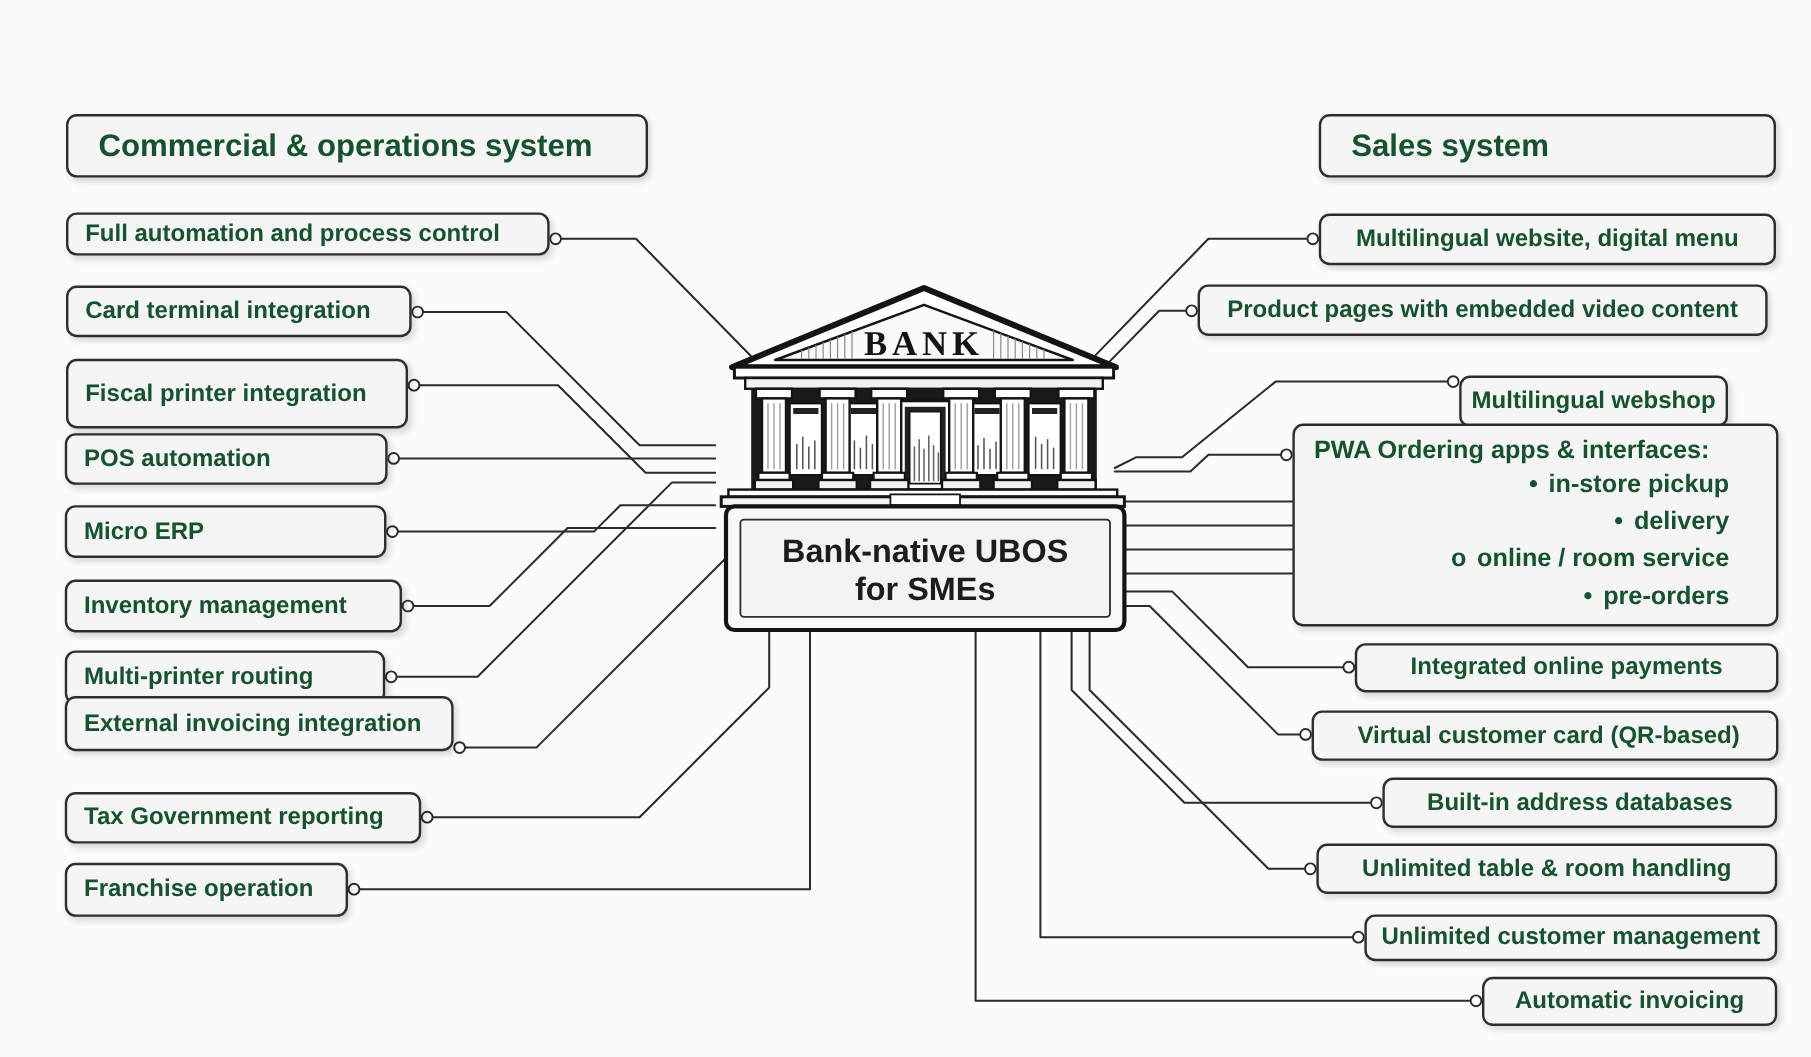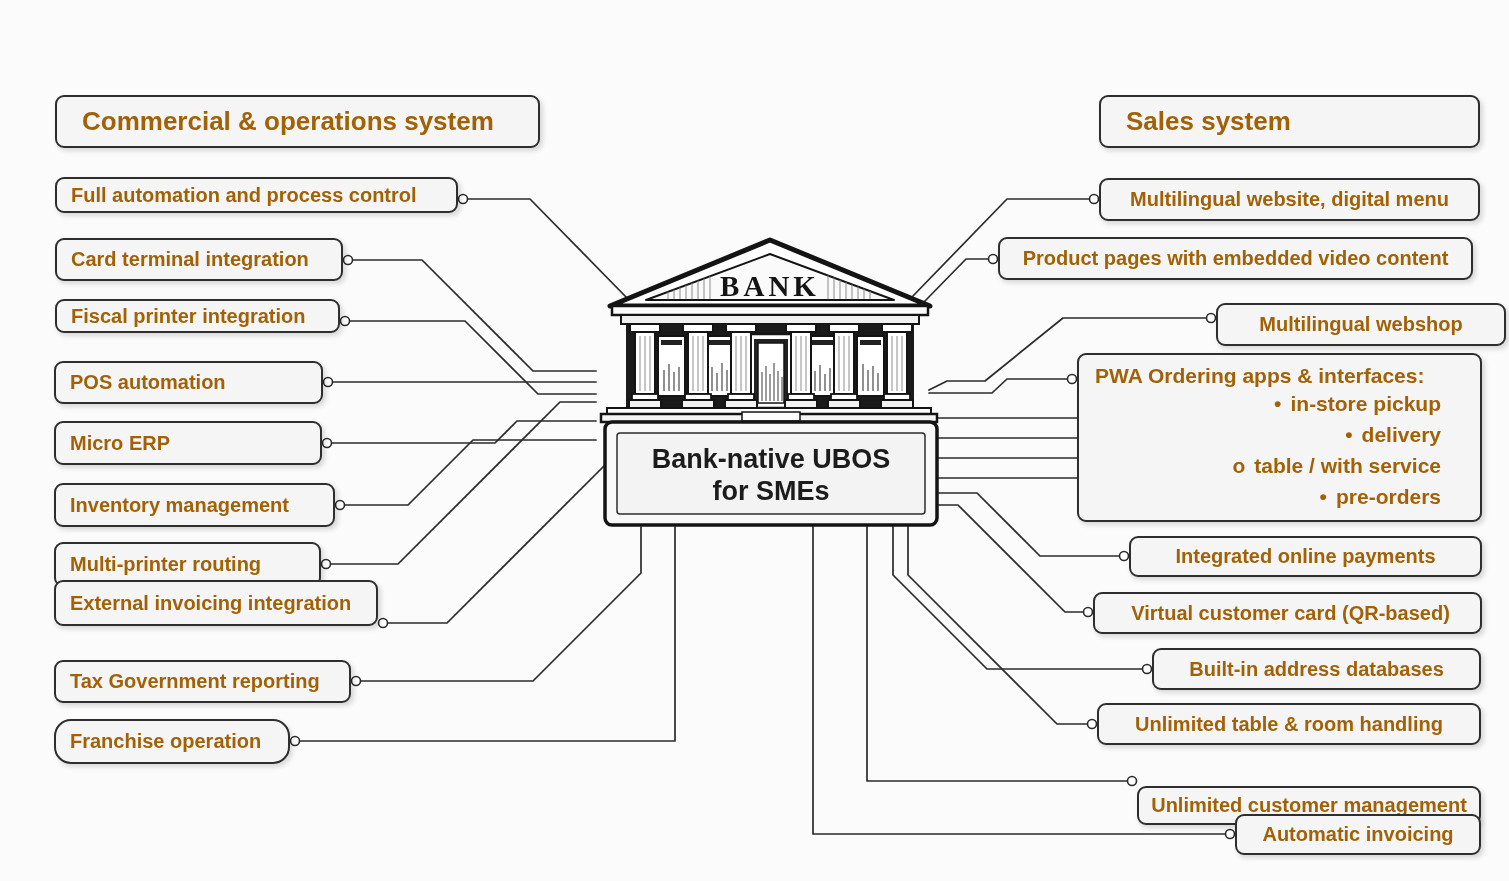--- a/index.html
+++ b/index.html
@@ -6,21 +6,21 @@
   .stage{
     position:relative;width:1509px;height:881px;overflow:hidden;
     background:#fbfbfb;font-family:"Liberation Sans",sans-serif;
   }
   .stage svg{position:absolute;left:0;top:0;}
   .node{
     position:absolute;box-sizing:border-box;
     background:#f5f5f5;border:2px solid #2e2e2e;border-radius:9px;
     box-shadow:2.5px 3px 5px rgba(0,0,0,0.14);
     display:flex;align-items:center;
-    color:#a16207;font-size:20px;font-weight:700;
+    color:#14532d;font-size:20px;font-weight:700;
     padding:0 14px;white-space:nowrap;z-index:3;
   }
   .node.right-node{justify-content:center;}
   .node.header{font-size:26px;padding:0 25px;}
   .node.pwa{
     flex-direction:column;align-items:stretch;justify-content:flex-start;
     padding:9px 27px 8px 16px;white-space:nowrap;
   }
   .pwa-title{font-size:21px;font-weight:700;text-align:left;}
   .pwa-line{text-align:right;padding-right:12px;line-height:31px;font-size:21px;}
@@ -203,39 +203,39 @@
       <rect x="617" y="433" width="308" height="81" rx="3" fill="#f3f3f3" stroke="#2c2c2c" stroke-width="1.5"></rect>
       <text x="771" y="468" text-anchor="middle" fill="#1c1c1c" font-family="Liberation Sans, sans-serif" font-size="27" font-weight="bold">Bank-native UBOS</text>
       <text x="771" y="500" text-anchor="middle" fill="#1c1c1c" font-family="Liberation Sans, sans-serif" font-size="27" font-weight="bold">for SMEs</text>
     </g>
   </svg>
 
   <div id="nodes">
       <div class="node header" style="left: 55px; top: 95px; width: 485px; height: 53px;">Commercial &amp; operations system</div>
       <div class="node left-node" style="left: 55px; top: 177px; width: 403px; height: 36px;">Full automation and process control</div>
       <div class="node left-node" style="left: 55px; top: 238px; width: 288px; height: 43px;">Card terminal integration</div>
-      <div class="node left-node" style="left: 55px; top: 299px; width: 285px; height: 34px;">Fiscal printer integration</div>
+      <div class="node left-node" style="left: 55px; top: 299px; width: 285px; height: 58px;">Fiscal printer integration</div>
       <div class="node left-node" style="left: 54px; top: 361px; width: 269px; height: 43px;">POS automation</div>
       <div class="node left-node" style="left: 54px; top: 421px; width: 268px; height: 44px;">Micro ERP</div>
       <div class="node left-node" style="left: 54px; top: 483px; width: 281px; height: 44px;">Inventory management</div>
       <div class="node left-node" style="left: 54px; top: 542px; width: 267px; height: 45px;">Multi-printer routing</div>
       <div class="node left-node" style="left: 54px; top: 580px; width: 324px; height: 46px;">External invoicing integration</div>
       <div class="node left-node" style="left: 54px; top: 660px; width: 297px; height: 43px;">Tax Government reporting</div>
-      <div class="node left-node" style="left: 54px; top: 719px; width: 236px; height: 45px; border-radius: 17px;">Franchise operation</div>
+      <div class="node left-node" style="left: 54px; top: 719px; width: 236px; height: 45px;">Franchise operation</div>
       <div class="node header" style="left: 1099px; top: 95px; width: 381px; height: 53px;">Sales system</div>
       <div class="node right-node" style="left: 1099px; top: 178px; width: 381px; height: 43px;">Multilingual website, digital menu</div>
       <div class="node right-node" style="left: 998px; top: 237px; width: 475px; height: 43px;">Product pages with embedded video content</div>
-      <div class="node right-node" style="left: 1216px; top: 303px; width: 290px; height: 43px;">Multilingual webshop</div>
+      <div class="node right-node" style="left: 1216px; top: 313px; width: 224px; height: 43px;">Multilingual webshop</div>
       <div class="node pwa" style="left: 1077px; top: 353px; width: 405px; height: 169px;">
         <div class="pwa-title">PWA Ordering apps &amp; interfaces:</div>
         <div class="pwa-line"><span class="marker">•</span><span>in-store pickup</span></div>
         <div class="pwa-line"><span class="marker">•</span><span>delivery</span></div>
-        <div class="pwa-line"><span class="marker">o</span><span>table / with service</span></div>
+        <div class="pwa-line"><span class="marker">o</span><span>online / room service</span></div>
         <div class="pwa-line"><span class="marker">•</span><span>pre-orders</span></div>
       </div>
       <div class="node right-node" style="left: 1129px; top: 536px; width: 353px; height: 41px;">Integrated online payments</div>
       <div class="node right-node" style="left: 1093px; top: 592px; width: 389px; height: 42px; padding-left: 20px;">Virtual customer card (QR-based)</div>
       <div class="node right-node" style="left: 1152px; top: 648px; width: 329px; height: 42px;">Built-in address databases</div>
       <div class="node right-node" style="left: 1097px; top: 703px; width: 384px; height: 42px;">Unlimited table &amp; room handling</div>
-      <div class="node right-node" style="left: 1137px; top: 762px; width: 344px; height: 39px; margin-top: 24px;">Unlimited customer management</div>
+      <div class="node right-node" style="left: 1137px; top: 762px; width: 344px; height: 39px;">Unlimited customer management</div>
       <div class="node right-node" style="left: 1235px; top: 814px; width: 246px; height: 41px;">Automatic invoicing</div>
     </div>
 </div>
 
 </body></html>

